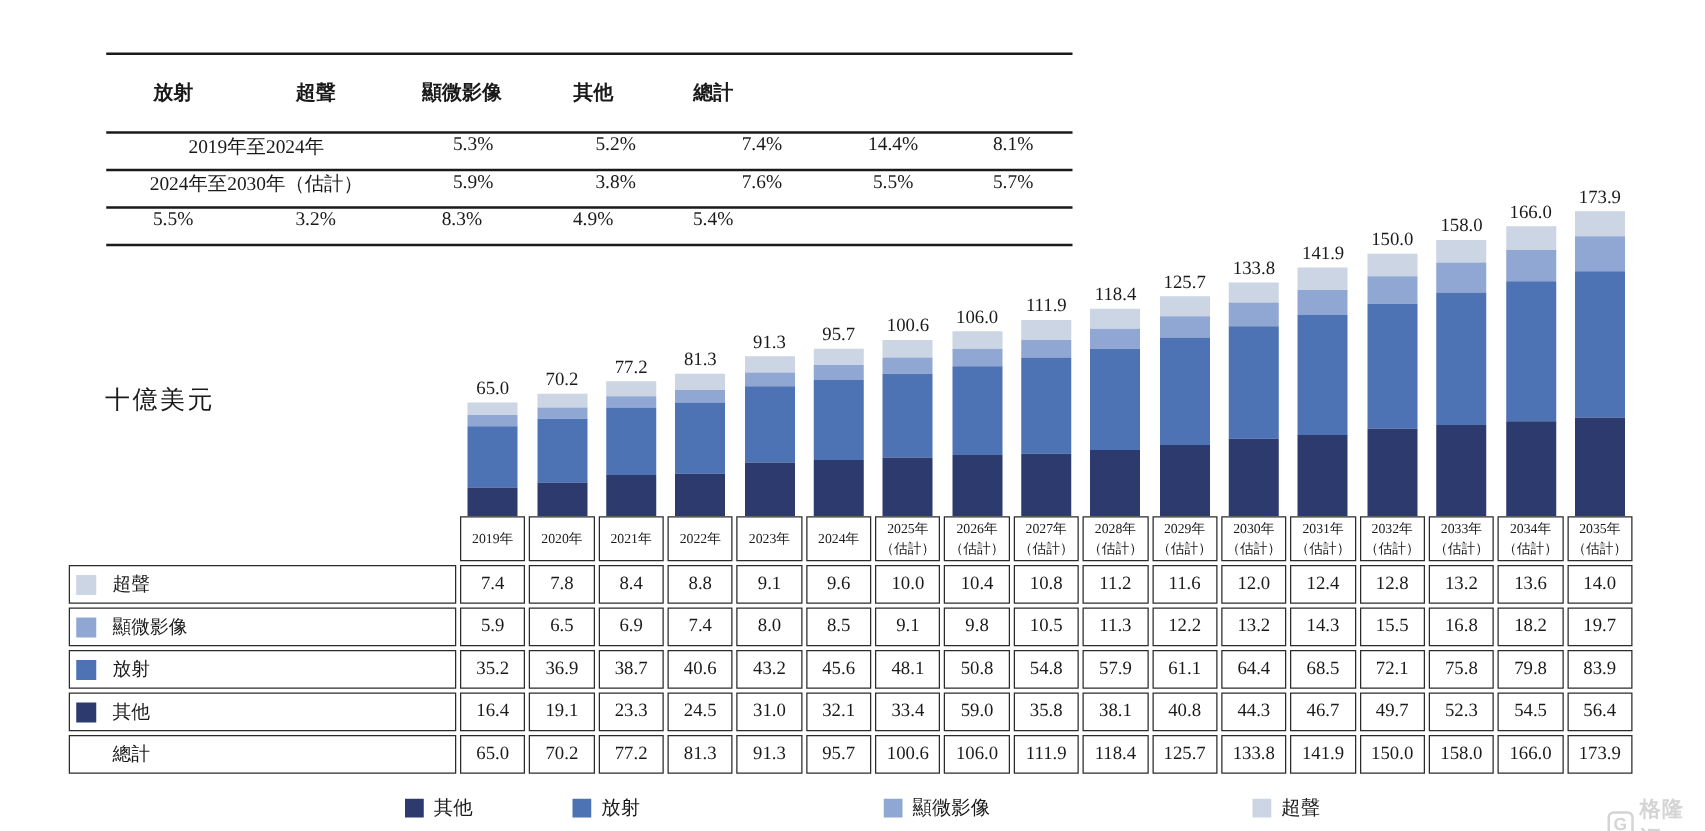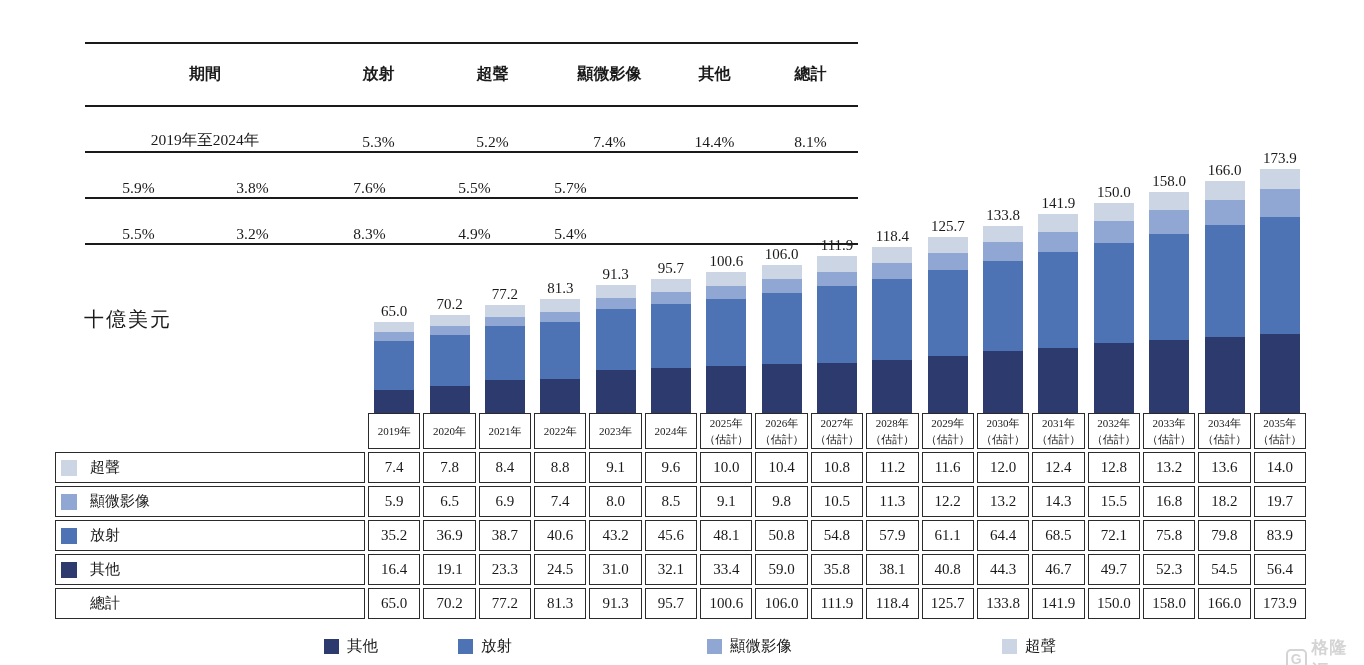--- a/index.html
+++ b/index.html
@@ -13,21 +13,21 @@
   .cagr { position:absolute; left:85px; top:42px; width:773px; border-top:2px solid #1a1a1a; }
   .cagr-header { display:flex; border-bottom:2px solid #1a1a1a; }
   .cagr-period { width:240px; display:flex; align-items:center; justify-content:center;
                  font-weight:bold; font-size:16px; }
   .cagr-right { width:533px; }
   .cagr-group { height:29px; line-height:28px; text-align:center; font-weight:bold;
                 font-size:16px; border-bottom:2px solid #1a1a1a; }
   .cagr-cols { display:flex; height:61px; align-items:center; }
   .cagr-cols .col { text-align:center; font-weight:bold; font-size:16px; }
   .c0{width:107px}.c1{width:121px}.c2{width:113px}.c3{width:97px}.c4{width:95px}
-  .cagr-row { display:flex; height:46px; align-items:flex-end;
+  .cagr-row { display:flex; height:30px; align-items:flex-start;
               border-bottom:2px solid #1a1a1a; font-size:15.5px; }
   .cagr-row .period { width:240px; text-align:center; white-space:nowrap; }
   .cagr-row .val { text-align:center; }
 
   
   .unit { position:absolute; left:84px; top:306px; font-size:20px; letter-spacing:2px; }
 
   
   .chart { position:absolute; left:368px; top:150px; width:938px; height:263px;
            display:flex; column-gap:3px; align-items:flex-end; }
@@ -64,41 +64,41 @@
              display:flex; align-items:center; justify-content:center; font-size:14px; }
   .wm-text { font-size:17px; letter-spacing:1px; }
 </style>
 </head>
 <body>
 
 <div class="page">
 
   <div class="cagr">
     <div class="cagr-header">
-      <div class="cagr-period">期間</div>
       <div class="cagr-right">
         <div class="cagr-cols" id="cagr-cols">
             <div class="col c0">放射</div>
             <div class="col c1">超聲</div>
             <div class="col c2">顯微影像</div>
             <div class="col c3">其他</div>
             <div class="col c4">總計</div>
           </div>
       </div>
     </div>
     <div id="cagr-rows">
         <div class="cagr-row">
           <div class="period">2019年至2024年</div>
           <div class="val c0">5.3%</div>
           <div class="val c1">5.2%</div>
           <div class="val c2">7.4%</div>
           <div class="val c3">14.4%</div>
           <div class="val c4">8.1%</div>
         </div>
         <div class="cagr-row">
+          <div class="period">2024年至2030年（估計）</div>
           <div class="val c0">5.9%</div>
           <div class="val c1">3.8%</div>
           <div class="val c2">7.6%</div>
           <div class="val c3">5.5%</div>
           <div class="val c4">5.7%</div>
         </div>
         <div class="cagr-row">
           <div class="val c0">5.5%</div>
           <div class="val c1">3.2%</div>
           <div class="val c2">8.3%</div>

